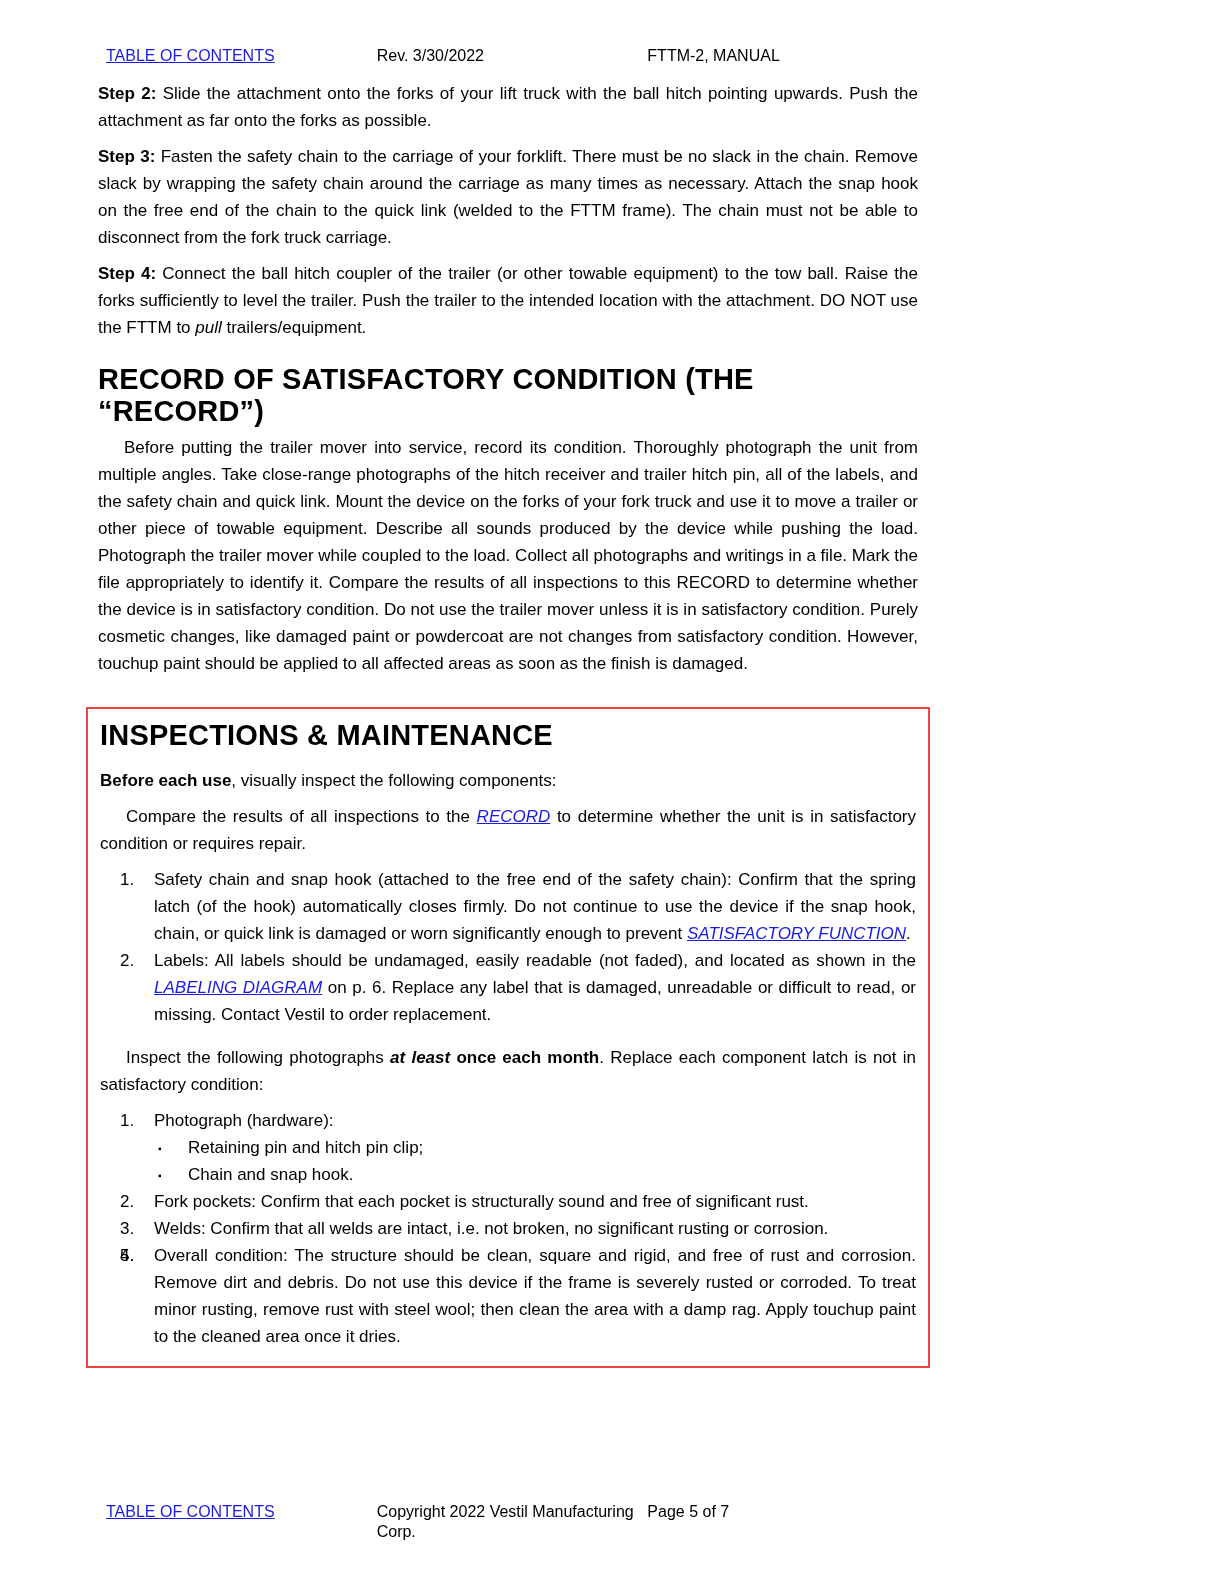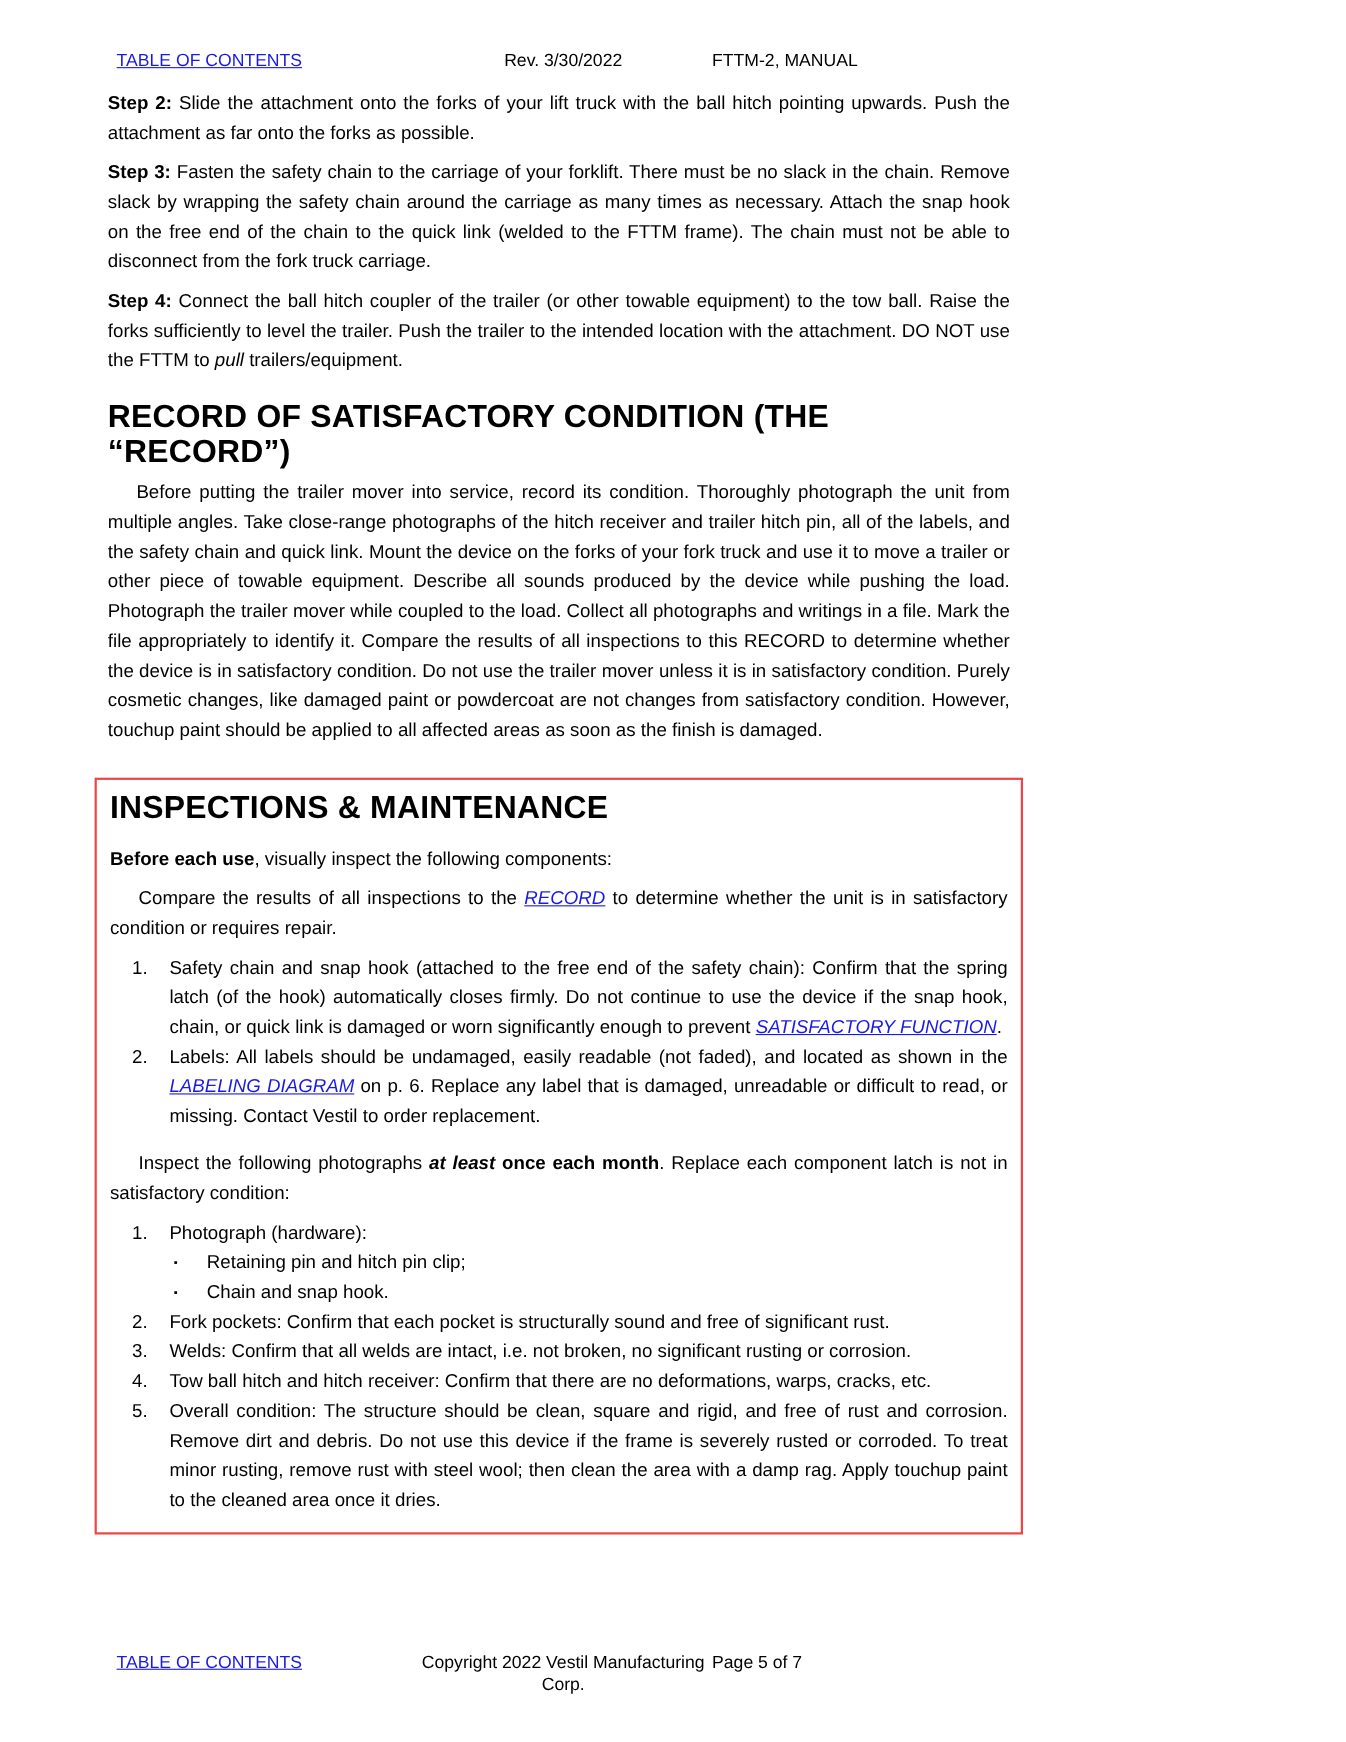--- a/index.html
+++ b/index.html
@@ -13,21 +13,21 @@
     color: #000000;
     font-size: 17px;
     line-height: 27px;
     overflow: hidden;
   }
   .content { padding: 46px 98px 0 98px; }
 
   
   .meta-row { display: flex; align-items: baseline; font-size: 16px; line-height: 20px; }
   .meta-row .col { flex: 1; }
-  .meta-row .col.c { text-align: center; }
+  .meta-row .col.c { }
   .meta-row .col.r { }
   .hdr { margin-bottom: 14px; padding-left: 8px; }
 
   a.doclink, .doclink {
     color: #1a1ae6;
     text-decoration: underline;
     cursor: pointer;
   }
   .it { font-style: italic; }
   .b  { font-weight: bold; }
@@ -107,21 +107,21 @@
       <div class="li"><span class="num">1.</span><span>Photograph (hardware):</span></div>
 
       <div class="li sub"><span class="bullet">▪</span><span>Retaining pin and hitch pin clip;</span></div>
 
       <div class="li sub"><span class="bullet">▪</span><span>Chain and snap hook.</span></div>
 
       <div class="li"><span class="num">2.</span><span>Fork pockets: Confirm that each pocket is structurally sound and free of significant rust.</span></div>
 
       <div class="li"><span class="num">3.</span><span>Welds: Confirm that all welds are intact, i.e. not broken, no significant rusting or corrosion.</span></div>
 
-      <div class="li"><span class="num">4.</span><span>Tow ball hitch and hitch receiver: Confirm that there are no deformations, warps, cracks, etc.</span></div>
+      <div class="li"><span class="num">4.</span></div>
 
       <div class="li"><span class="num">5.</span><span>Overall condition: The structure should be clean, square and rigid, and free of rust and corrosion. Remove dirt and debris. Do not use this device if the frame is severely rusted or corroded. To treat minor rusting, remove rust with steel wool; then clean the area with a damp rag. Apply touchup paint to the cleaned area once it dries.</span></div>
     </div>
 
   </div>
 
   <div class="meta-row footer">
     <div class="col l">
       <a class="doclink">TABLE OF CONTENTS</a>
     </div>

